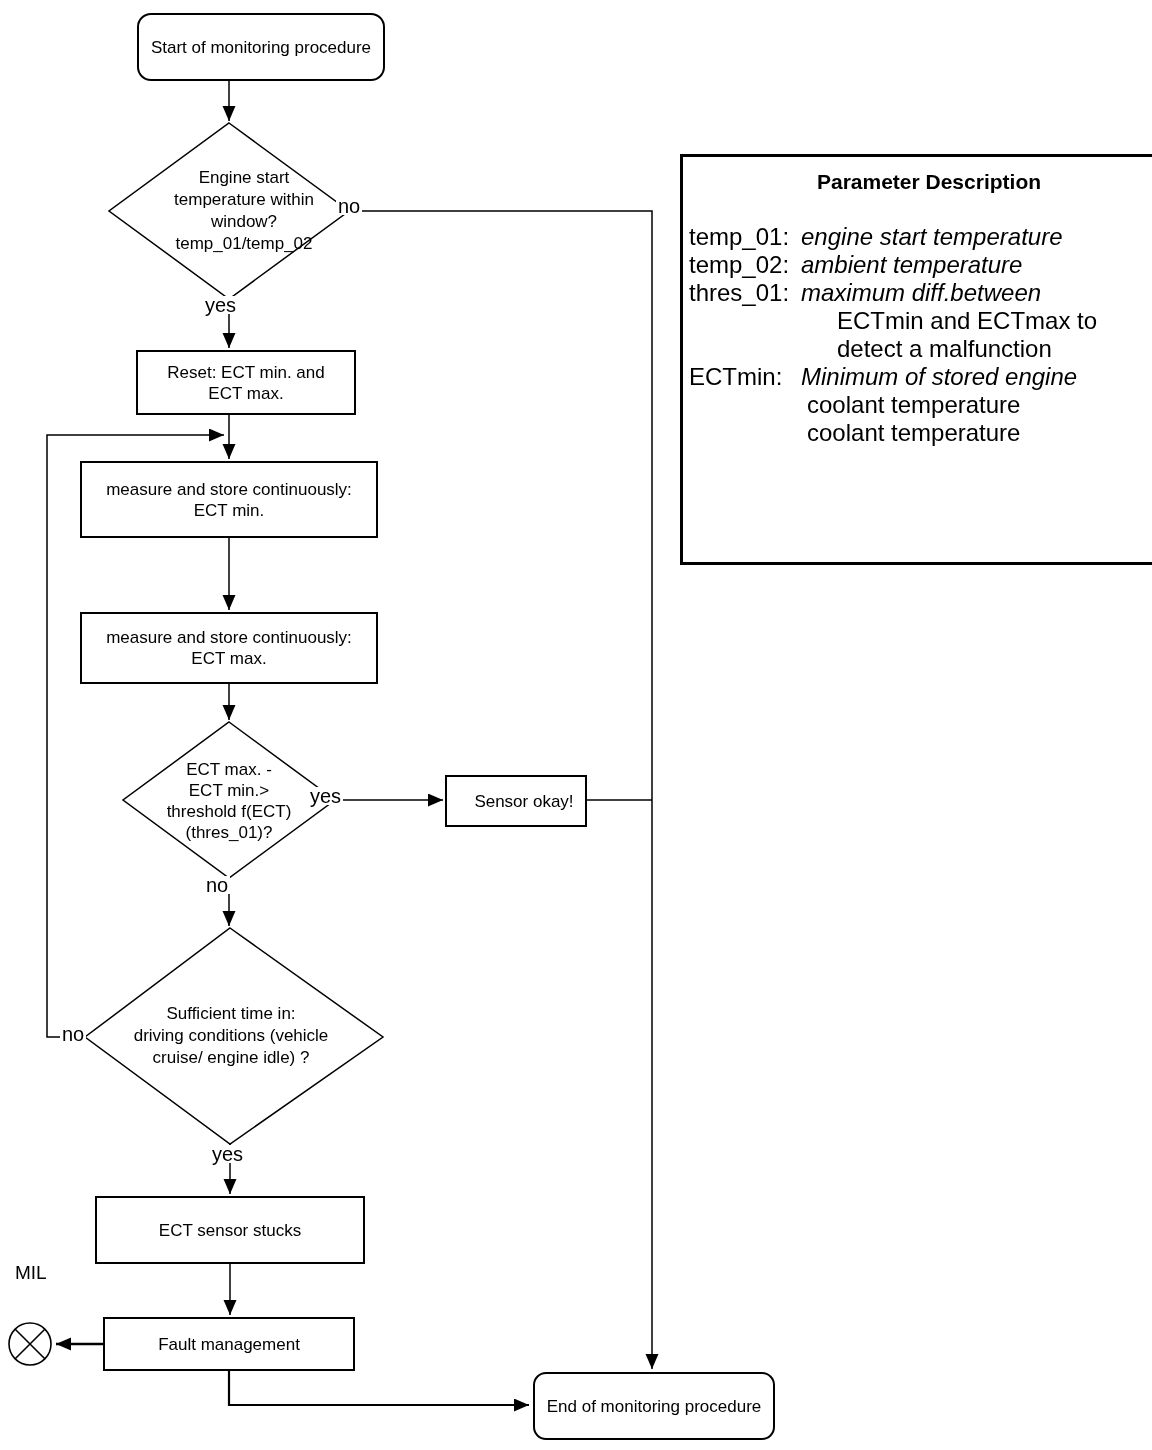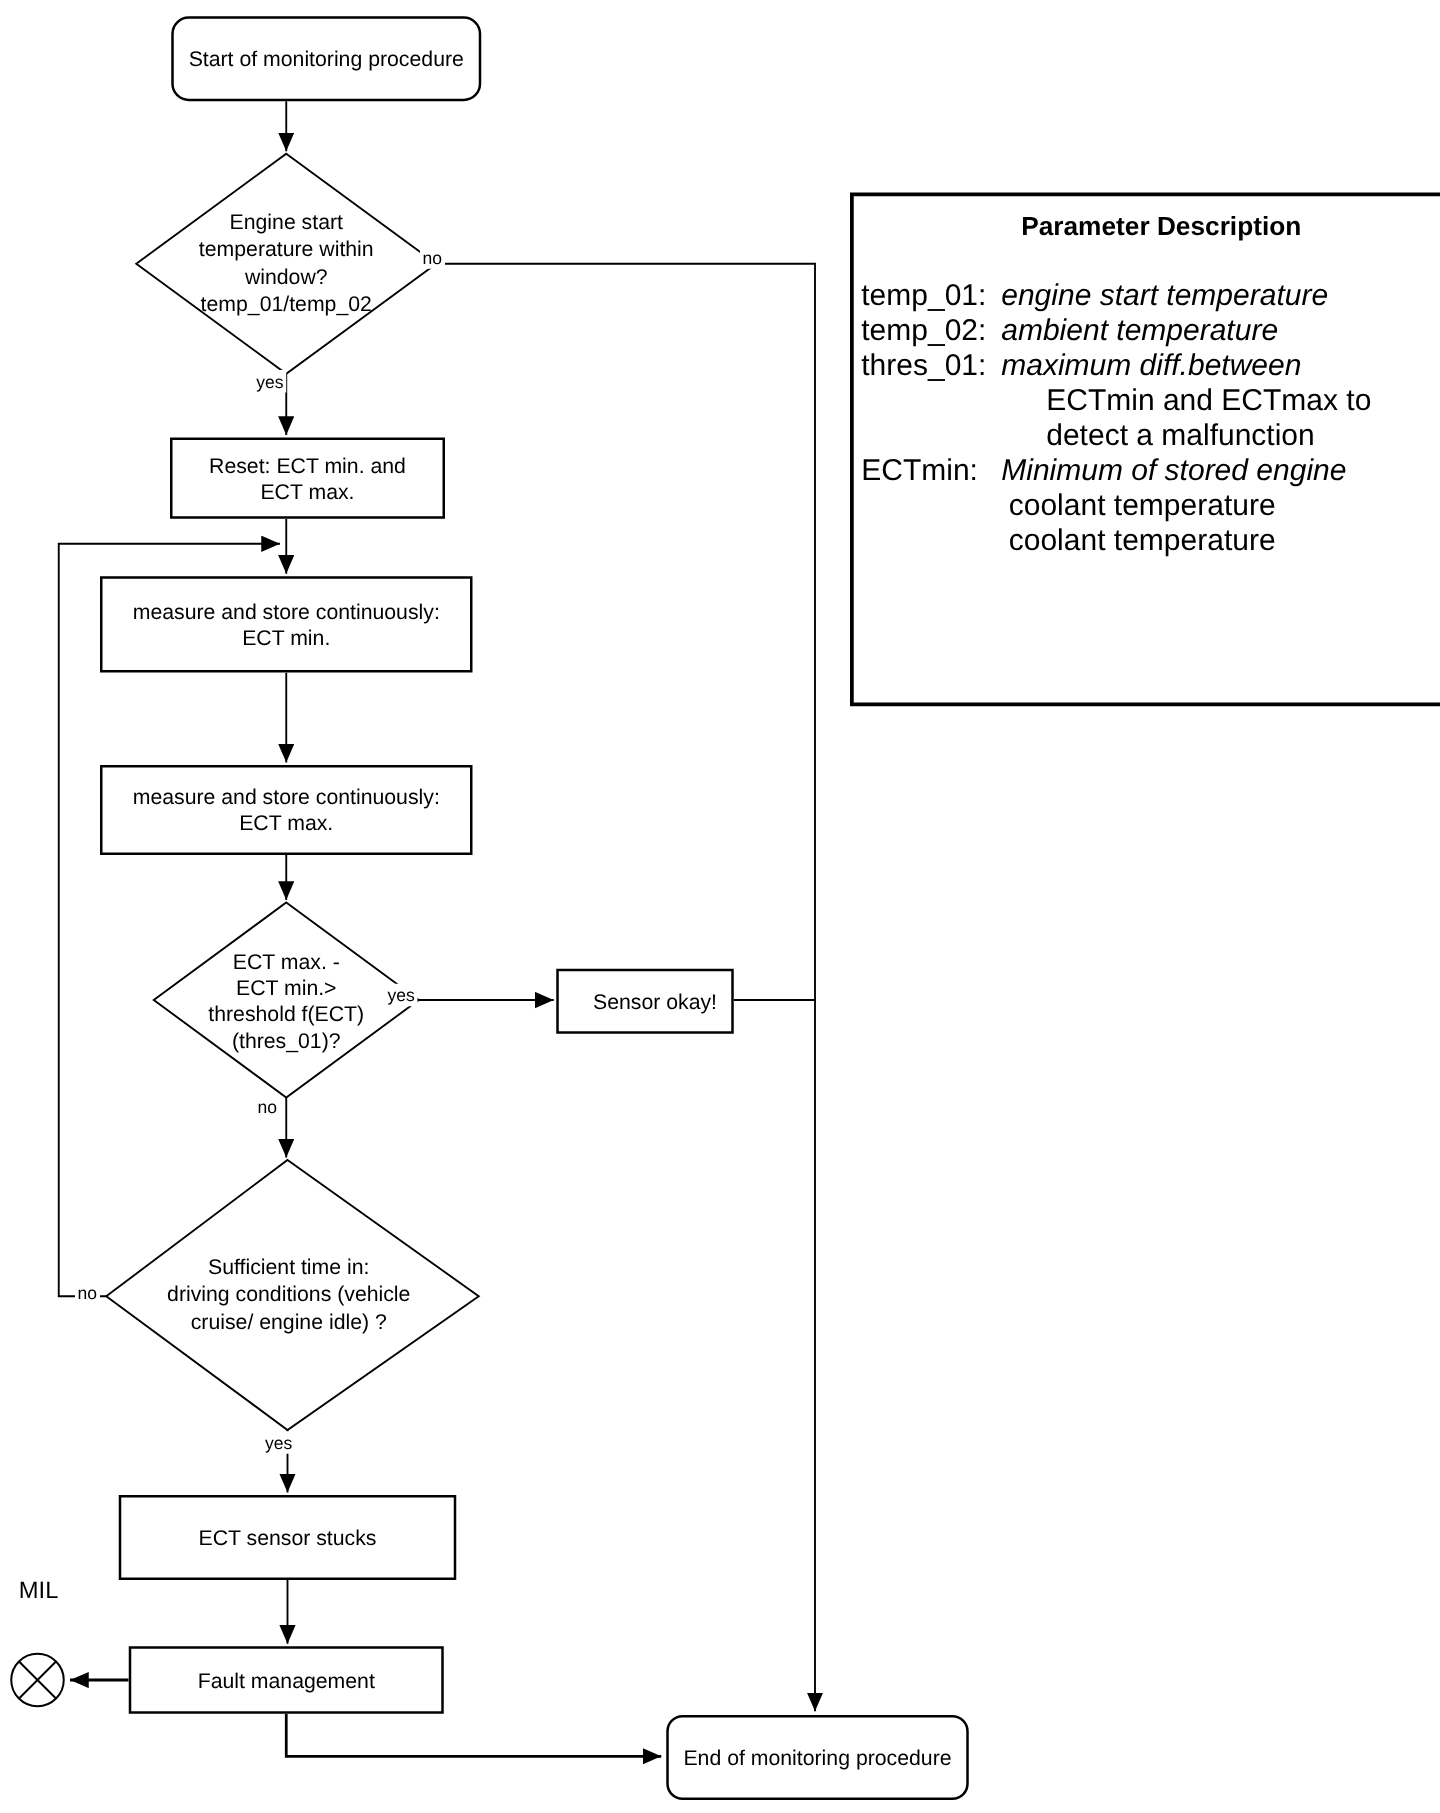--- a/index.html
+++ b/index.html
@@ -30,36 +30,36 @@
 
   .dlabel {
     position: absolute;
     text-align: center;
     font-size: 17px;
     line-height: 22px;
     white-space: pre-line;
   }
   .elabel {
     position: absolute;
-    font-size: 14px;
+    font-size: 20px;
     line-height: 18px;
     background: #ffffff;
     padding: 0 2px;
   }
 
   .n-start        { left: 98px;  top: 13px;   width: 248px; height: 68px; margin-left: 39px; }
   .n-reset        { left: 136px; top: 350px;  width: 220px; height: 65px; }
   .n-measure-min  { left: 80px;  top: 461px;  width: 298px; height: 77px; }
   .n-measure-max  { left: 80px;  top: 612px;  width: 298px; height: 72px; }
   .n-sensor-okay  { left: 445px; top: 775px;  width: 142px; height: 52px; padding-left: 16px; }
   .n-stuck        { left: 95px;  top: 1196px; width: 270px; height: 68px; }
   .n-fault        { left: 103px; top: 1317px; width: 252px; height: 54px; }
   .n-end          { left: 533px; top: 1372px; width: 242px; height: 68px; border-width: 2.5px; border-radius: 13px; }
 
-  .t-d1 { left: 109px; top: 167px;  width: 240px; text-align: center; }
+  .t-d1 { left: 124px; top: 167px;  width: 240px; text-align: center; }
   .t-d2 { left: 129px; top: 759px;  width: 200px; line-height: 21px; }
   .t-d3 { left: 81px;  top: 1003px; width: 300px; }
 
   .l-no1  { left: 336px; top: 197px; }
   .l-yes1 { left: 203px; top: 296px; }
   .l-yes2 { left: 308px; top: 787px; }
   .l-no2  { left: 204px; top: 876px; }
   .l-no3  { left: 60px;  top: 1025px; }
   .l-yes3 { left: 210px; top: 1145px; }
   .l-mil  { left: 13px;  top: 1264px; font-size: 19px; background: transparent; }

